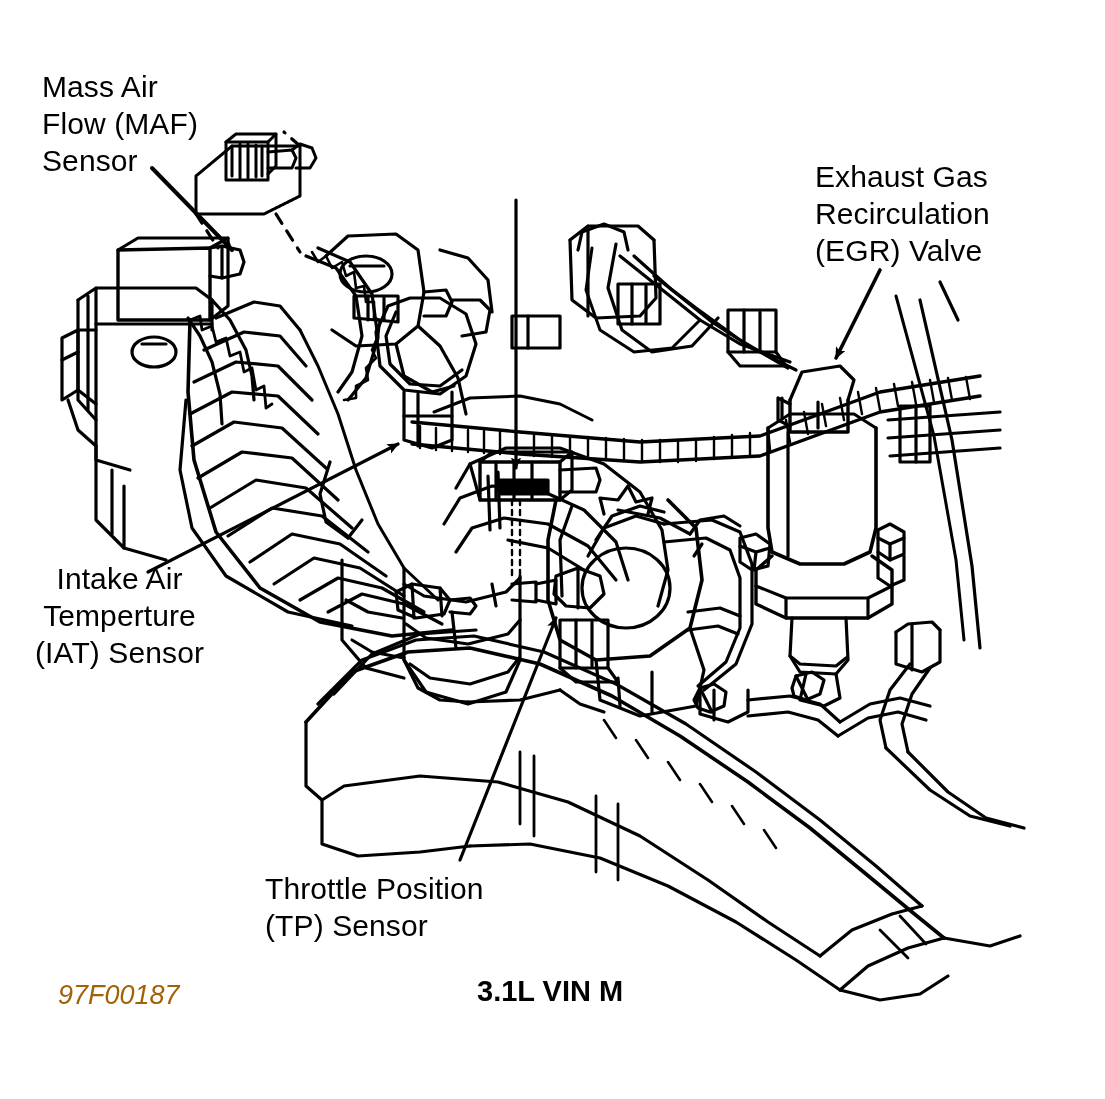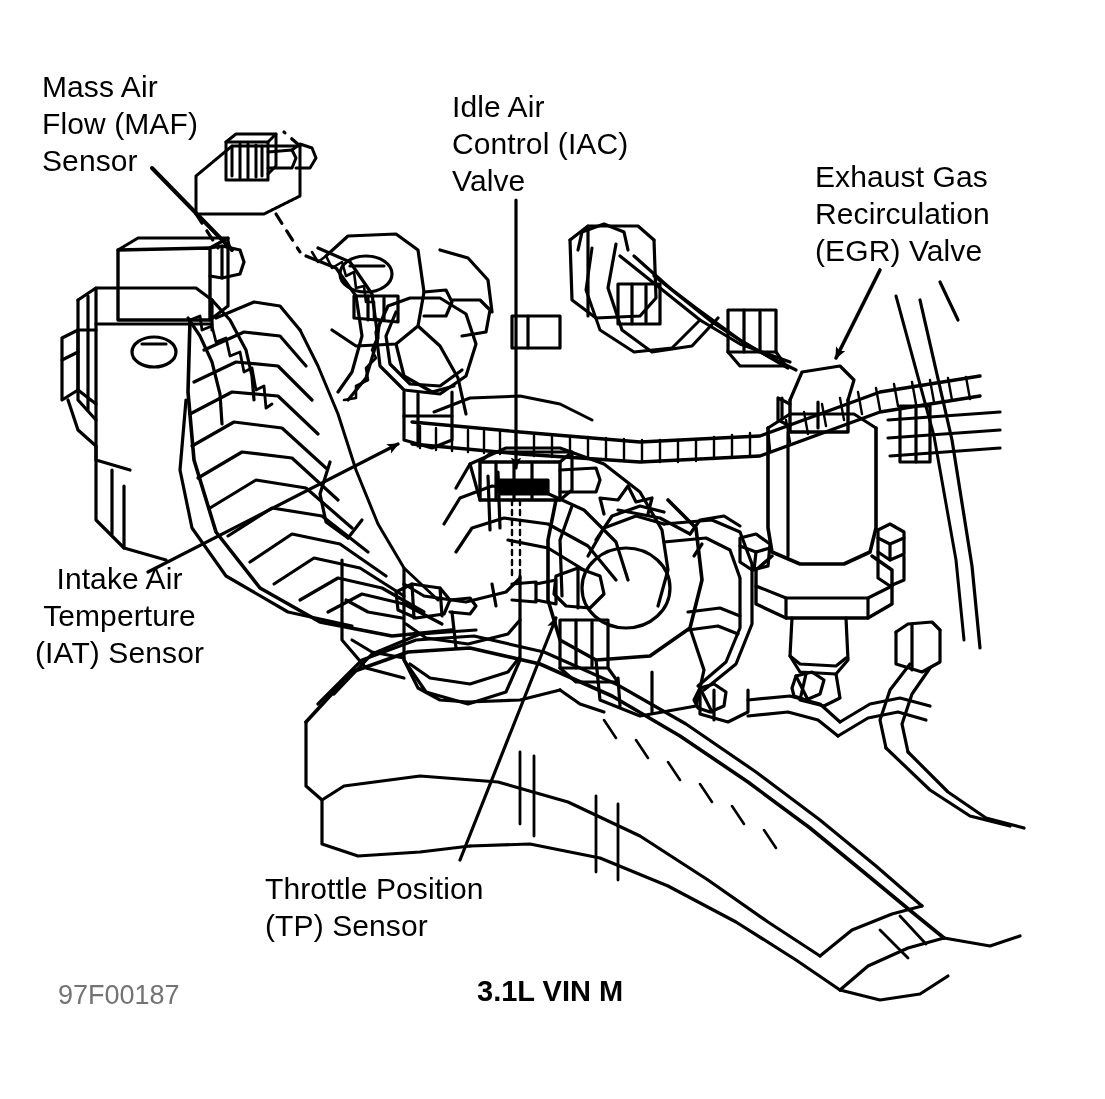--- a/index.html
+++ b/index.html
@@ -47,23 +47,24 @@
     color: #000000;
     white-space: pre;
     font-family: "Liberation Sans", sans-serif;
     margin-left: 19px;
   }
   .figcode {
     position: absolute;
     left: 58px;
     top: 980px;
     font-size: 27px;
-    color: #737373;
+    color: #a16207;
     white-space: pre;
     font-family: "Liberation Sans", sans-serif;
+    font-style: italic;
   }
 </style>
 </head>
 <body>
 
 <div id="page">
 
   <svg id="artwork" viewBox="0 0 1105 1099" xmlns="http://www.w3.org/2000/svg">
     <defs>
       <marker id="arrowhead" markerWidth="13" markerHeight="13" refX="10.5" refY="5.2" orient="auto" markerUnits="userSpaceOnUse">
@@ -389,23 +390,20 @@
         <path d="M452,612 L456,648"></path>
       </g>
 
     </g>
   </svg>
 
   <div class="label label-maf">Mass Air
 Flow (MAF)
 Sensor</div>
 
-  <div class="label label-iac">Idle Air
-Control (IAC)
-Valve</div>
 
   <div class="label label-egr">Exhaust Gas
 Recirculation
 (EGR) Valve</div>
 
   <div class="label label-iat">Intake Air
 Temperture
 (IAT) Sensor</div>
 
   <div class="label label-tp">Throttle Position

